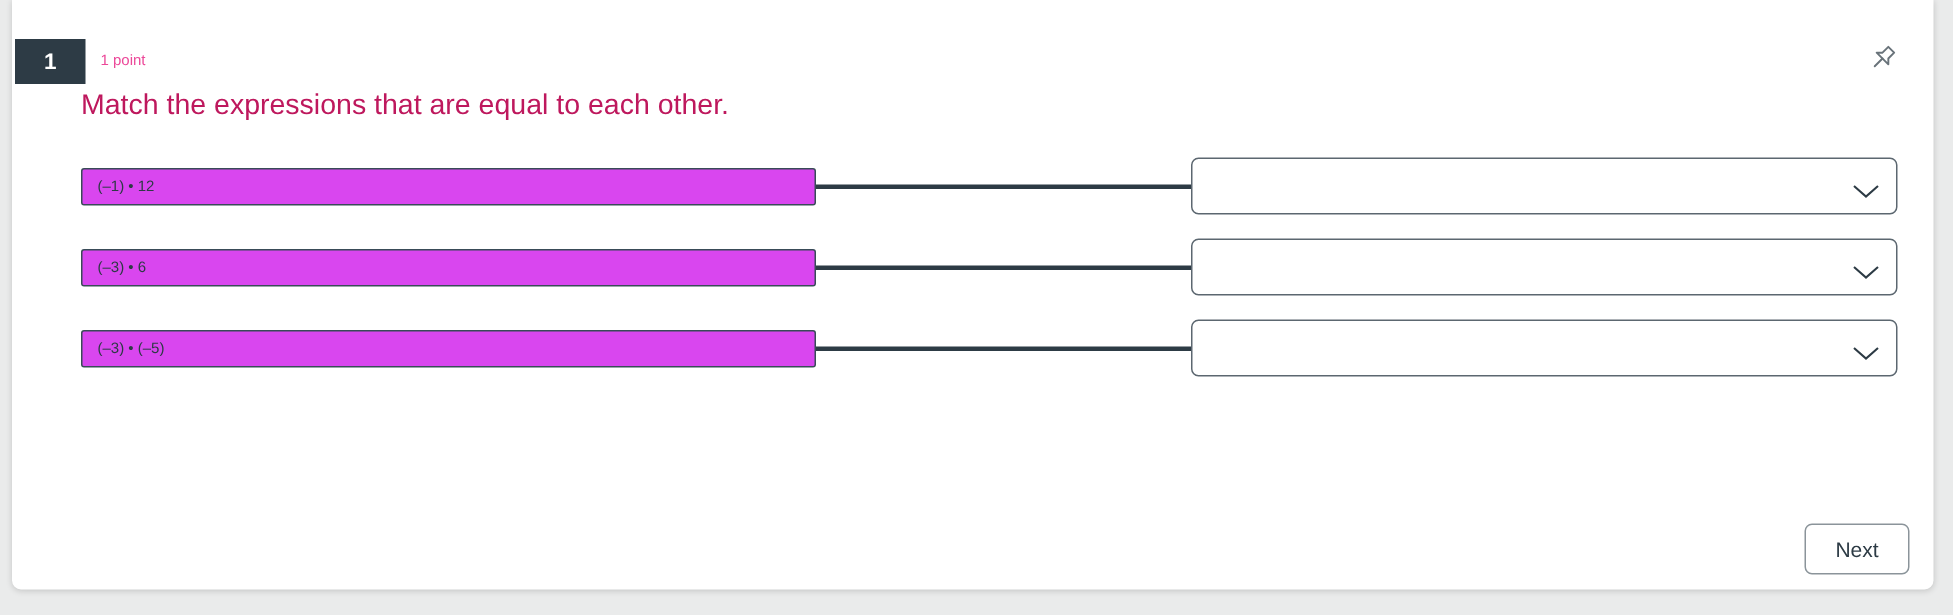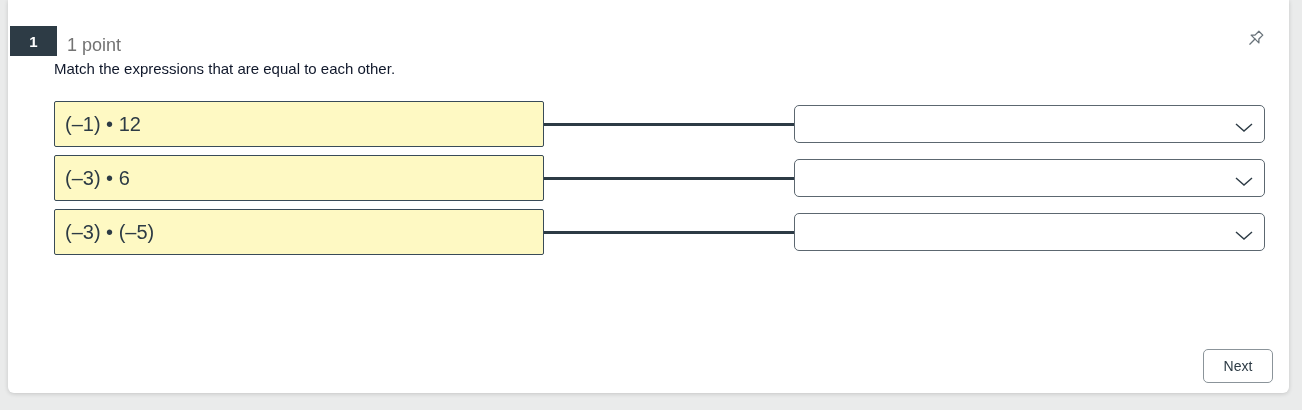--- a/index.html
+++ b/index.html
@@ -22,55 +22,55 @@
     left: 2px; top: 26px;
     width: 47px; height: 30px;
     background: #2d3b45;
     color: #ffffff;
     font-size: 15px; font-weight: bold;
     display: flex; align-items: center; justify-content: center;
   }
   .points-label {
     position: absolute;
     left: 59px; top: 35px;
-    font-size: 18px;
-    color: #737373;
+    font-size: 10px;
+    color: #ec4899;
   }
   .pin-button {
     position: absolute;
     right: 22px; top: 28px;
     width: 24px; height: 24px;
     background: none; border: none; cursor: pointer;
     display: flex; align-items: center; justify-content: center;
   }
   .question-prompt {
     position: absolute;
     left: 46px; top: 60px;
-    font-size: 15px;
-    color: #0f172a;
+    font-size: 19px;
+    color: #be185d;
   }
   .match-rows {
     position: absolute;
     left: 46px; top: 105px;
     width: 1211px;
   }
   .match-row {
     display: flex;
     align-items: center;
     height: 38px;
     margin-bottom: 16px;
   }
   .expression-box {
-    width: 490px; height: 46px;
+    width: 490px; height: 25px;
     border: 1px solid #394b58;
     border-radius: 2px;
-    background: #fef9c3;
+    background: #d946ef;
     display: flex; align-items: center;
     padding-left: 10px;
-    font-size: 20px;
+    font-size: 10px;
     color: #2d3b45;
     flex-shrink: 0;
   }
   .connector-line {
     flex: 1;
     height: 3px;
     background: #2d3b45;
   }
   .answer-dropdown {
     width: 471px; height: 38px;

